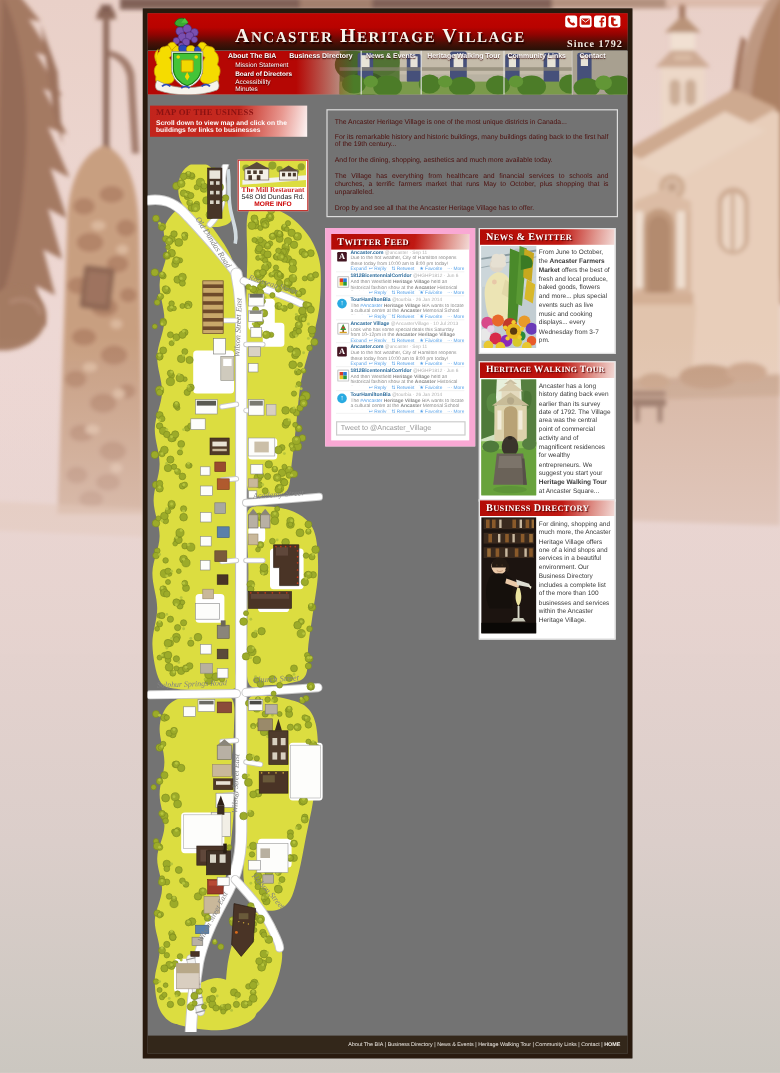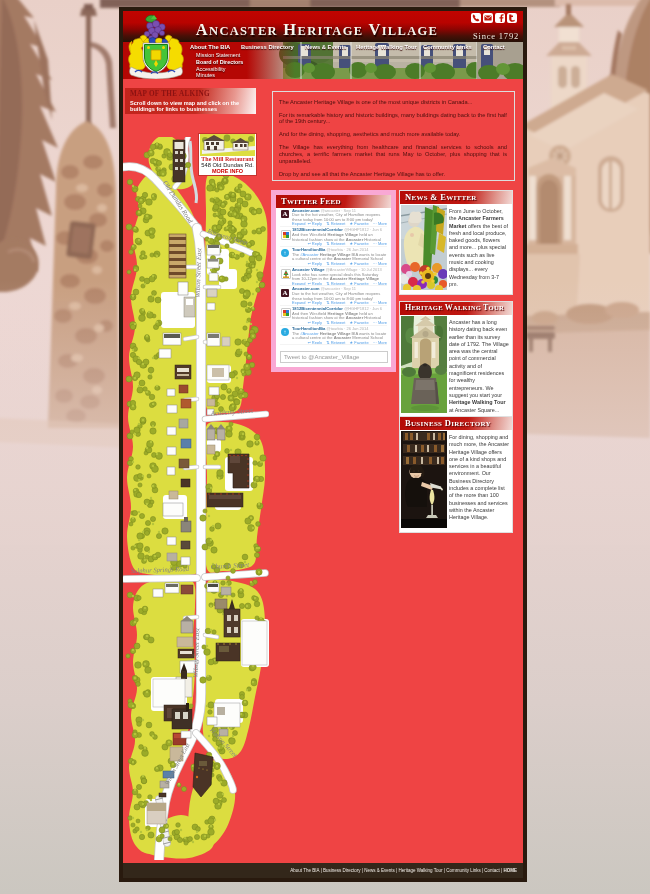--- a/index.html
+++ b/index.html
@@ -1,22 +1,22 @@
 <!DOCTYPE html>
 <html><head>
 <meta charset="utf-8">
 <style>
 html,body{margin:0;padding:0;width:650px;height:894px;overflow:hidden;font-family:"Liberation Sans",sans-serif;}
 #stage{position:absolute;left:0;top:0;width:650px;height:894px;overflow:hidden;background:#ecd7d3;}
 .abs{position:absolute;}
-#site{position:absolute;left:119px;top:7px;width:400px;height:867px;border:4px solid #291a0e;background:#ef4444;}
+#site{position:absolute;left:119px;top:7px;width:400px;height:867px;border:4px solid #291a0e;background:#737373;}
 #hdr{position:absolute;left:0;top:0;width:400px;height:31px;background:linear-gradient(180deg,#c10400 0%,#b80300 38%,#8e0402 58%,#4a0f06 80%,#261107 100%);}
 #title{position:absolute;left:62px;top:9px;width:264px;text-align:center;font-family:"Liberation Serif",serif;color:#f8f4ec;font-size:16.5px;font-weight:bold;letter-spacing:1.3px;white-space:nowrap;text-shadow:1px 1.5px 1px #1a0300;}
 #title .sc{font-size:12.5px;}
-#since{position:absolute;right:4px;top:20px;font-family:"Liberation Serif",serif;color:#f3ece2;font-size:8.5px;letter-spacing:0.8px;text-shadow:1px 1px 1px #200;}
+#since{position:absolute;right:4px;top:20px;font-family:"Liberation Serif",serif;color:#f3ece2;font-size:8.5px;letter-spacing:0.8px;text-shadow:1px 1px 1px #200;font-weight:bold;}
 .sic{position:absolute;top:2px;width:10px;height:10px;background:#fff;border-radius:2px;color:#b81208;font-weight:bold;text-align:center;font-size:8px;line-height:10px;}
 #nav{position:absolute;left:0;top:31px;width:400px;height:37px;overflow:hidden;}
 .navlink{position:absolute;top:2px;color:#fff;font-size:5.8px;font-weight:bold;text-shadow:0 1px 1px #300;white-space:nowrap;}
 .sub{position:absolute;left:73px;top:10px;color:#fff;font-size:5.4px;line-height:6.8px;text-shadow:0 1px 1px #300;}
 #mapbox{position:absolute;left:2px;top:77px;width:131px;height:26px;background:linear-gradient(100deg,#c2241c 0%,#c52a20 55%,#e89890 82%,#fdf6f5 100%);}
 #mapbox h2{margin:2px 0 0 5px;font-family:"Liberation Serif",serif;font-size:7.2px;color:#8b1212;letter-spacing:.3px;font-weight:bold;}
 #mapbox p{margin:1.5px 10px 0 5px;color:#fff;font-size:5.6px;line-height:6.2px;font-weight:bold;}
 #intro{position:absolute;left:149px;top:80px;width:241px;height:88px;border:1px solid #ddd;color:#4d100e;font-size:5.7px;line-height:6.6px;overflow:hidden;}
 #intro p{margin:6.5px 7px 0 6px;}
 .redhdr{background:linear-gradient(100deg,#b40b06 0%,#c01812 60%,#e0968e 85%,#f2dad6 100%);font-family:"Liberation Serif",serif;color:#fff;font-weight:bold;letter-spacing:.3px;font-size:8.5px;height:12.5px;line-height:12.5px;padding-left:5px;text-shadow:1px 1px 1px #500;}
@@ -344,21 +344,21 @@
 
 <path d="M 4,54 C 12,58 20,60 29,60 C 38,60 46,58 54,54 C 56,57 56,60 54,62 C 46,65 38,66 29,66 C 20,66 12,65 4,62 C 2,60 2,57 4,54 Z" fill="#f6f3ec" stroke="#9a9a8a" stroke-width="0.6"></path>
 <g fill="none" stroke="#2a4ab8" stroke-width="1.5">
 <path d="M 8,59 C 10,57 13,57 15,59"></path>
             <path d="M 24,60.5 C 26,58.5 29,58.5 31,60.5"></path>
             <path d="M 41,59 C 43,57 46,57 48,59"></path>
 </g>
 </svg></div>
 
 <div id="mapbox">
-<h2>MAP OF THE ALKING</h2>
+<h2>MAP OF THE USINESS</h2>
 <p>Scroll down to view map and click on the buildings for links to businesses</p>
 </div>
 
 <svg id="mapsvg" width="146" height="723" viewBox="0 0 146 723">
 <path d="M 40.0,-2.0 C 44.0,-3.0 48.7,-0.7 52.0,2.0 C 55.3,4.7 57.7,9.3 60.0,14.0 C 62.3,18.7 64.3,24.7 66.0,30.0 C 67.7,35.3 71.0,42.3 70.0,46.0 C 69.0,49.7 64.0,51.3 60.0,52.0 C 56.0,52.7 50.3,52.0 46.0,50.0 C 41.7,48.0 37.3,44.0 34.0,40.0 C 30.7,36.0 27.0,31.3 26.0,26.0 C 25.0,20.7 25.7,12.7 28.0,8.0 C 30.3,3.3 36.0,-1.0 40.0,-2.0 Z" fill="#dcdd40"></path>
 
 <path d="M 84.0,40.0 C 86.8,32.7 94.7,35.7 100.0,36.0 C 105.3,36.3 111.3,39.3 116.0,42.0 C 120.7,44.7 124.3,48.0 128.0,52.0 C 131.7,56.0 135.3,60.3 138.0,66.0 C 140.7,71.7 143.2,77.0 144.0,86.0 C 144.8,95.0 144.3,109.3 143.0,120.0 C 141.7,130.7 138.5,140.0 136.0,150.0 C 133.5,160.0 130.0,169.2 128.0,180.0 C 126.0,190.8 125.3,203.3 124.0,215.0 C 122.7,226.7 121.3,240.5 120.0,250.0 C 118.7,259.5 119.3,267.7 116.0,272.0 C 112.7,276.3 105.3,276.0 100.0,276.0 C 94.7,276.0 87.0,279.7 84.0,272.0 C 81.0,264.3 82.2,245.3 82.0,230.0 C 81.8,214.7 83.0,196.7 83.0,180.0 C 83.0,163.3 82.0,146.7 82.0,130.0 C 82.0,113.3 82.7,95.0 83.0,80.0 C 83.3,65.0 81.2,47.3 84.0,40.0 Z" fill="#dcdd40"></path>
 
 <path d="M 84.0,288.0 C 86.8,283.8 94.3,285.0 100.0,285.0 C 105.7,285.0 112.7,286.2 118.0,288.0 C 123.3,289.8 128.3,292.3 132.0,296.0 C 135.7,299.7 138.3,302.7 140.0,310.0 C 141.7,317.3 142.3,329.7 142.0,340.0 C 141.7,350.3 139.3,362.0 138.0,372.0 C 136.7,382.0 135.0,391.2 134.0,400.0 C 133.0,408.8 134.3,419.7 132.0,425.0 C 129.7,430.3 125.3,430.5 120.0,432.0 C 114.7,433.5 106.0,434.0 100.0,434.0 C 94.0,434.0 86.8,439.3 84.0,432.0 C 81.2,424.7 83.0,405.3 83.0,390.0 C 83.0,374.7 84.0,353.3 84.0,340.0 C 84.0,326.7 83.0,318.7 83.0,310.0 C 83.0,301.3 81.2,292.2 84.0,288.0 Z" fill="#dcdd40"></path>
 

